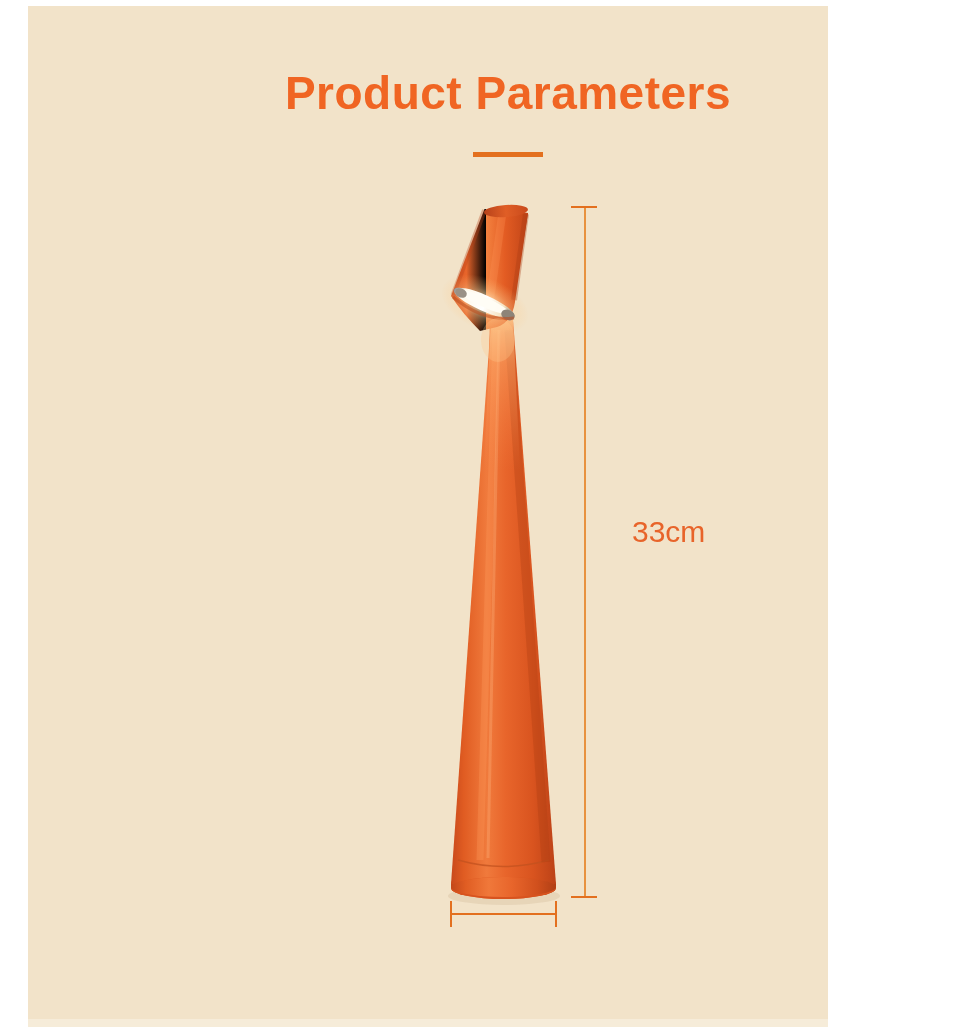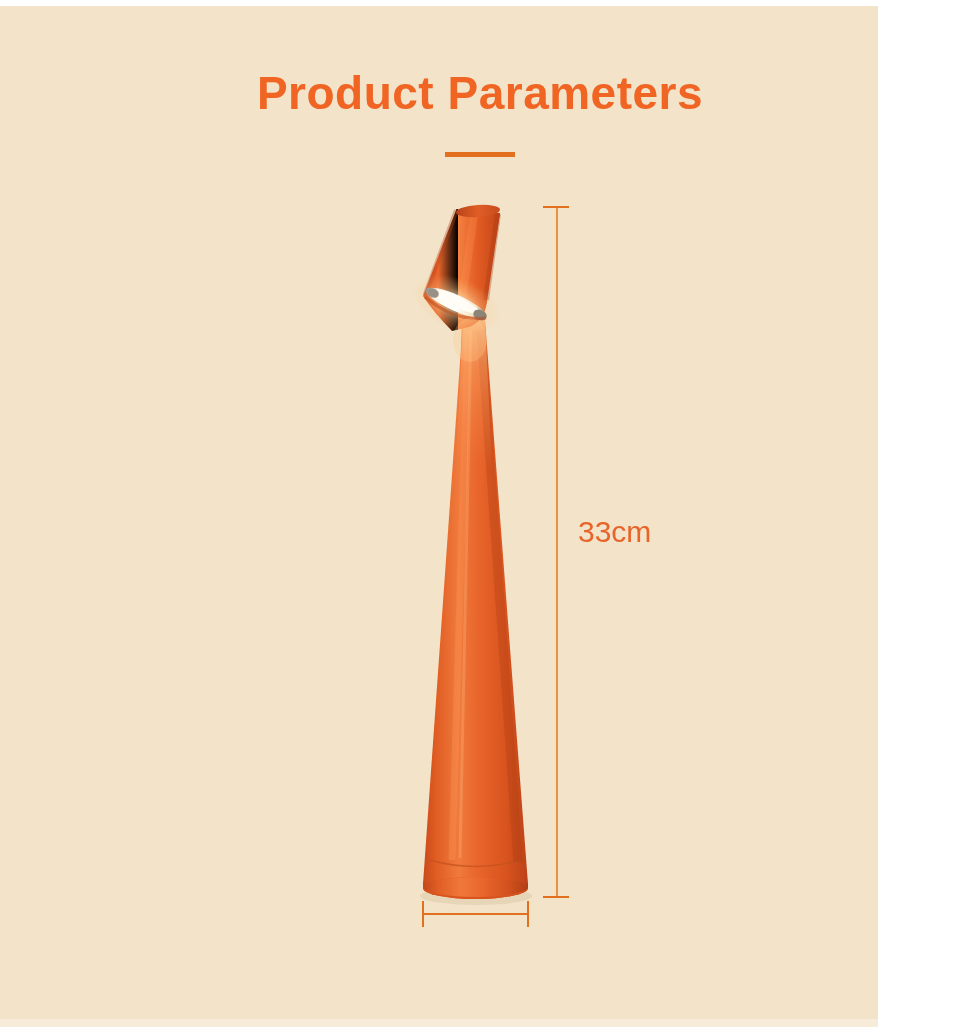--- a/index.html
+++ b/index.html
@@ -8,24 +8,25 @@
   }
   body {
     width: 960px;
     height: 1027px;
     background: #ffffff;
     font-family: "Liberation Sans", sans-serif;
     overflow: hidden;
   }
   #page {
     position: relative;
-    width: 878px;
+    width: 800px;
     height: 1027px;
     background: #f2e3c9;
     overflow: hidden;
+    margin-left: 28px;
   }
   .top-strip {
     position: absolute;
     left: 0; top: 0;
     width: 960px; height: 6px;
     background: #ffffff;
   }
   .bottom-strip {
     position: absolute;
     left: 0; bottom: 0;
@@ -74,21 +75,21 @@
     background: #e3701f;
   }
   .dim-v-cap-bottom {
     position: absolute;
     left: 543px; top: 896px;
     width: 26px; height: 2px;
     background: #e3701f;
   }
   .dim-v-label {
     position: absolute;
-    left: 578px; top: 512px;
+    left: 604px; top: 512px;
     font-size: 30px;
     color: #e8642a;
     line-height: 40px;
     white-space: nowrap;
   }
 
   .dim-h-line {
     position: absolute;
     left: 423px; top: 913px;
     width: 106px; height: 2px;

